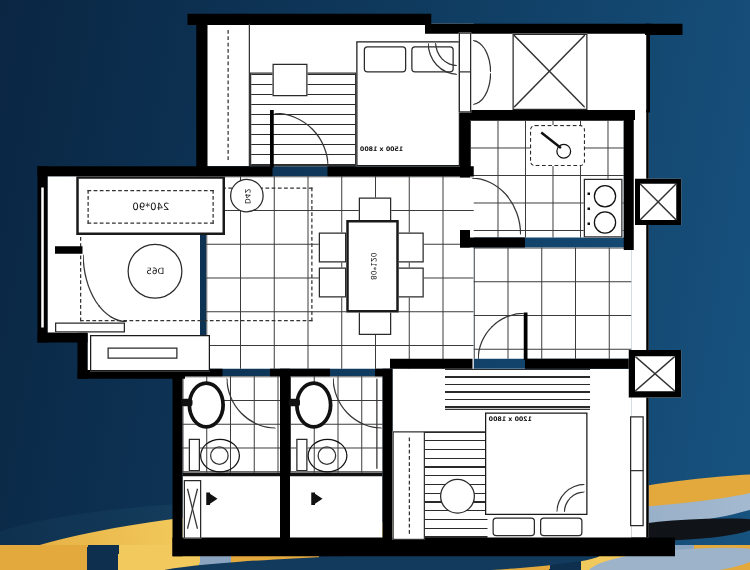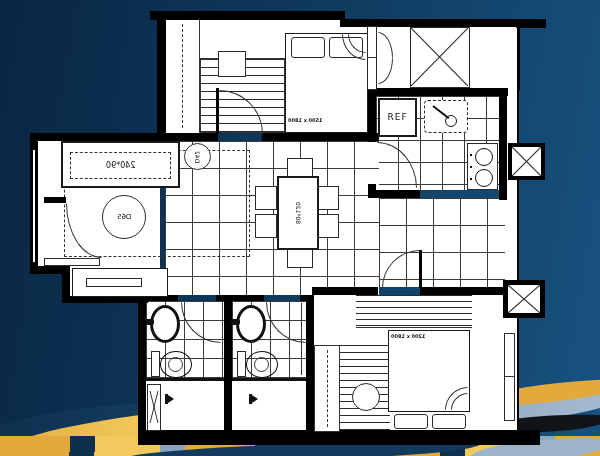--- a/index.html
+++ b/index.html
@@ -109,23 +109,20 @@
 
     <div class="arc arc-tr nofill" style="left:378px;top:32px;width:15px;height:26px;"></div>
     <div class="arc arc-br nofill" style="left:378px;top:58px;width:15px;height:26px;"></div>
     <div class="b1" style="left:410px;top:27px;width:60px;height:61px;border-width:1.5px;">
       <svg width="57" height="58" style="display:block;">
           <line x1="0" y1="0" x2="57" y2="58" stroke="#333" stroke-width="1.2"></line>
           <line x1="57" y1="0" x2="0" y2="58" stroke="#333" stroke-width="1.2"></line>
         </svg>
     </div>
 
-    <div class="b" style="left:378px;top:98px;width:39px;height:39px;border-width:2px;display:flex;align-items:center;justify-content:center;">
-      <span class="lbl" style="position:static;font-size:9px;letter-spacing:1px;">REF</span>
-    </div>
     <div class="b1" style="left:424px;top:100px;width:44px;height:33px;border-radius:4px;border-style:dashed;">
       <div class="abs circle nofill" style="left:20px;top:14px;width:10px;height:10px;border:1.5px solid #111;"></div>
       <div class="abs" style="left:8px;top:4px;width:20px;height:2px;background:#111;transform:rotate(38deg);transform-origin:left center;"></div>
     </div>
     <div class="b1" style="left:467px;top:143px;width:31px;height:47px;">
       <div class="abs circle nofill" style="left:7px;top:4px;width:16px;height:16px;border:1.5px solid #111;"></div>
       <div class="abs circle nofill" style="left:7px;top:25px;width:16px;height:16px;border:1.5px solid #111;"></div>
       <div class="abs" style="left:2px;top:10px;width:2px;height:2px;background:#111;"></div>
       <div class="abs" style="left:2px;top:22px;width:2px;height:2px;background:#111;"></div>
       <div class="abs" style="left:2px;top:34px;width:2px;height:2px;background:#111;"></div>

